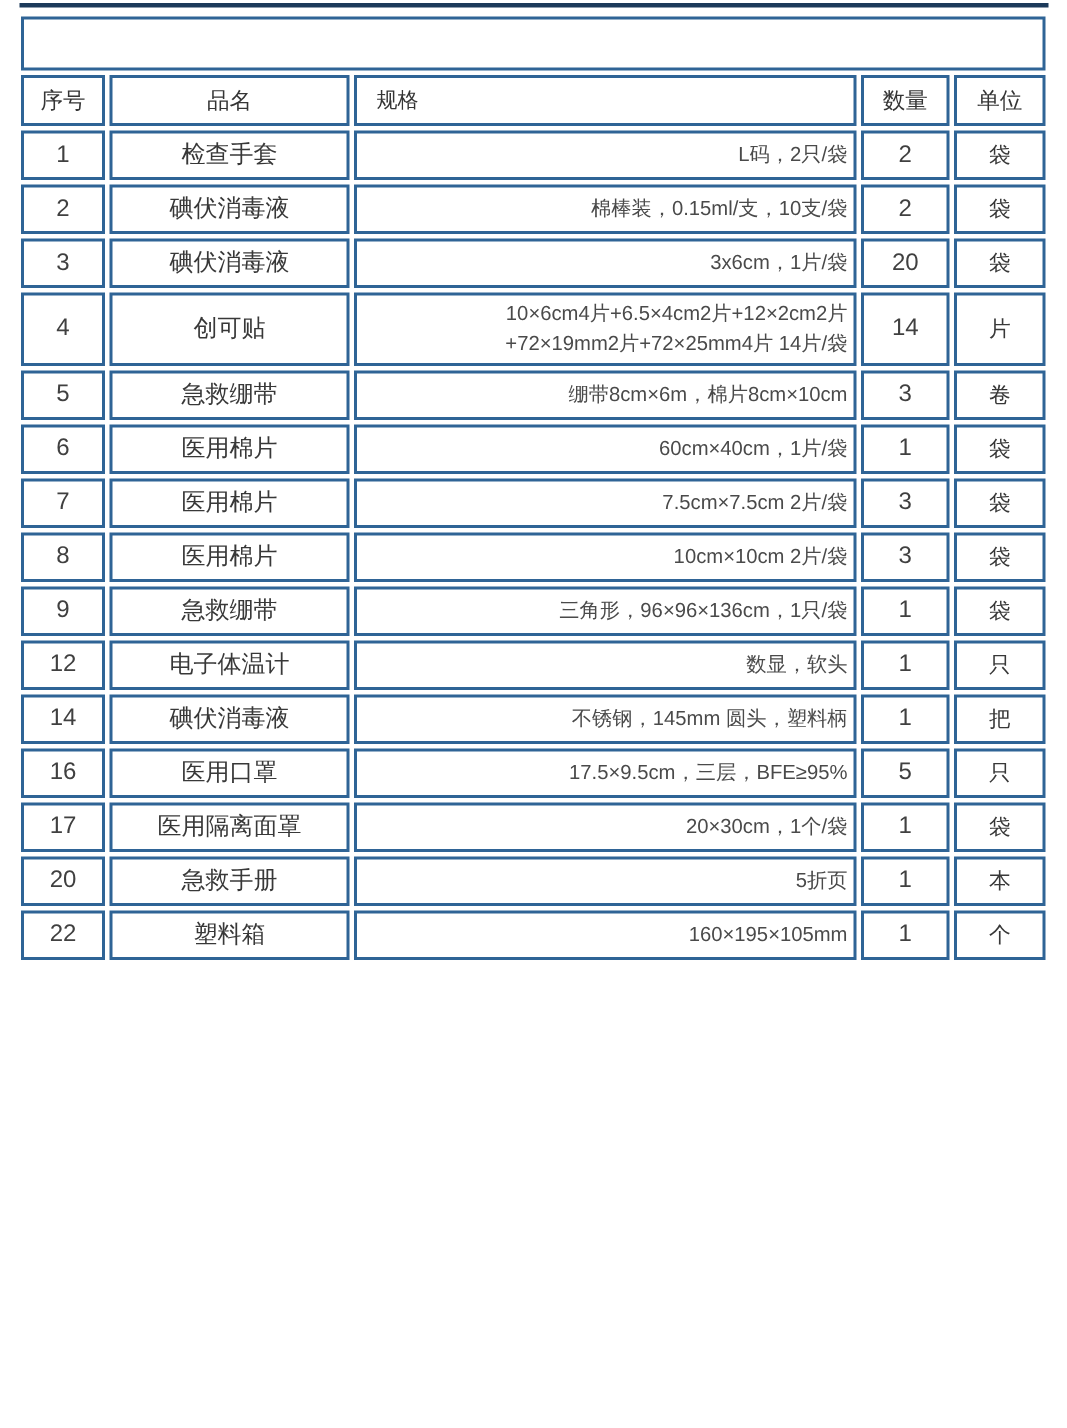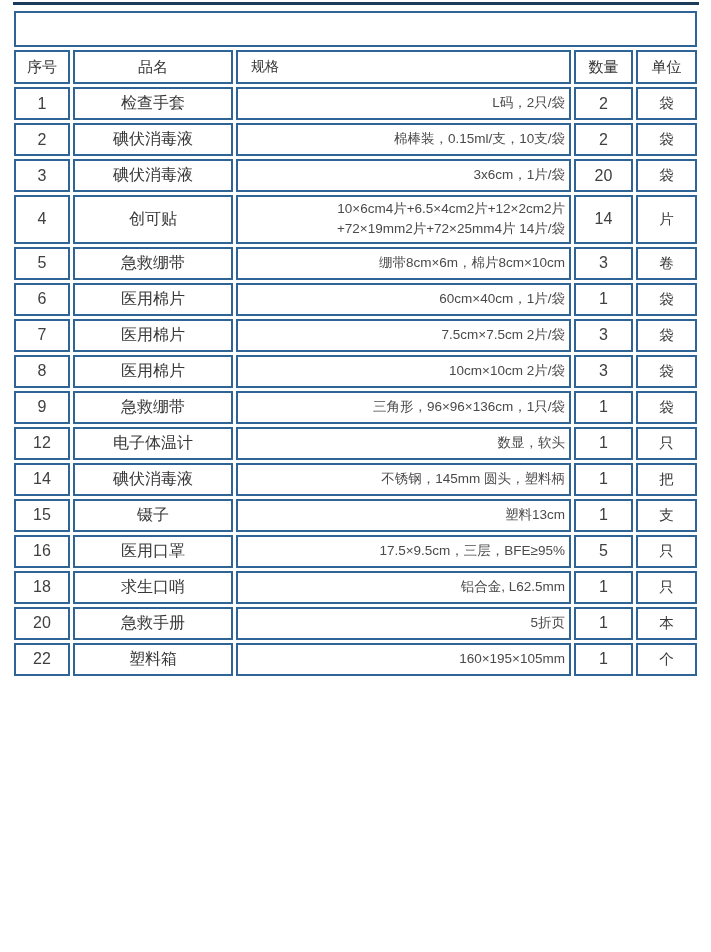--- a/index.html
+++ b/index.html
@@ -188,39 +188,32 @@
           <td class="c-unit">只</td>
         </tr>
         <tr>
           <td class="c-no">14</td>
           <td class="c-name">碘伏消毒液</td>
           <td class="c-spec">不锈钢，145mm 圆头，塑料柄</td>
           <td class="c-qty">1</td>
           <td class="c-unit">把</td>
         </tr>
         <tr>
-          <td class="c-no">15</td>
-          <td class="c-name">镊子</td>
-          <td class="c-spec">塑料13cm</td>
-          <td class="c-qty">1</td>
-          <td class="c-unit">支</td>
-        </tr>
-        <tr>
           <td class="c-no">16</td>
           <td class="c-name">医用口罩</td>
           <td class="c-spec">17.5×9.5cm，三层，BFE≥95%</td>
           <td class="c-qty">5</td>
           <td class="c-unit">只</td>
         </tr>
         <tr>
-          <td class="c-no">18</td>
-          <td class="c-name">求生口哨</td>
-          <td class="c-spec">铝合金, L62.5mm</td>
-          <td class="c-qty">1</td>
-          <td class="c-unit">只</td>
+          <td class="c-no">17</td>
+          <td class="c-name">医用隔离面罩</td>
+          <td class="c-spec">20×30cm，1个/袋</td>
+          <td class="c-qty">1</td>
+          <td class="c-unit">袋</td>
         </tr>
         <tr>
           <td class="c-no">20</td>
           <td class="c-name">急救手册</td>
           <td class="c-spec">5折页</td>
           <td class="c-qty">1</td>
           <td class="c-unit">本</td>
         </tr>
         <tr>
           <td class="c-no">22</td>

